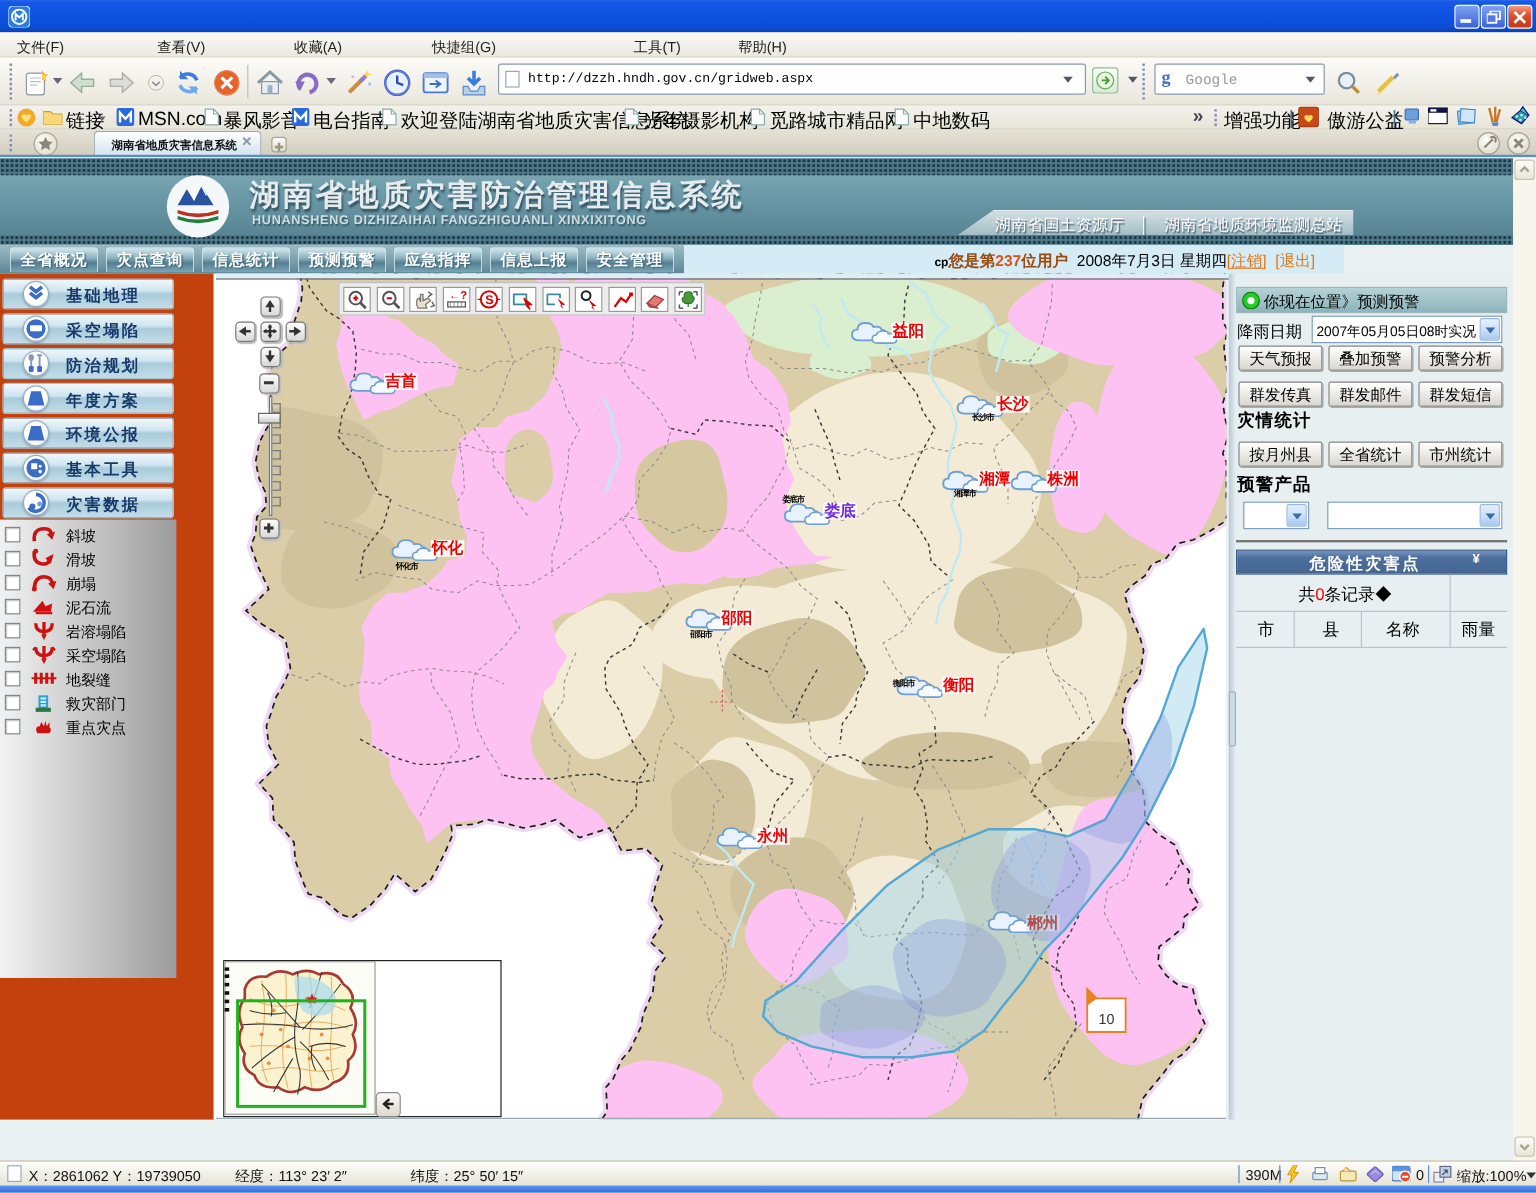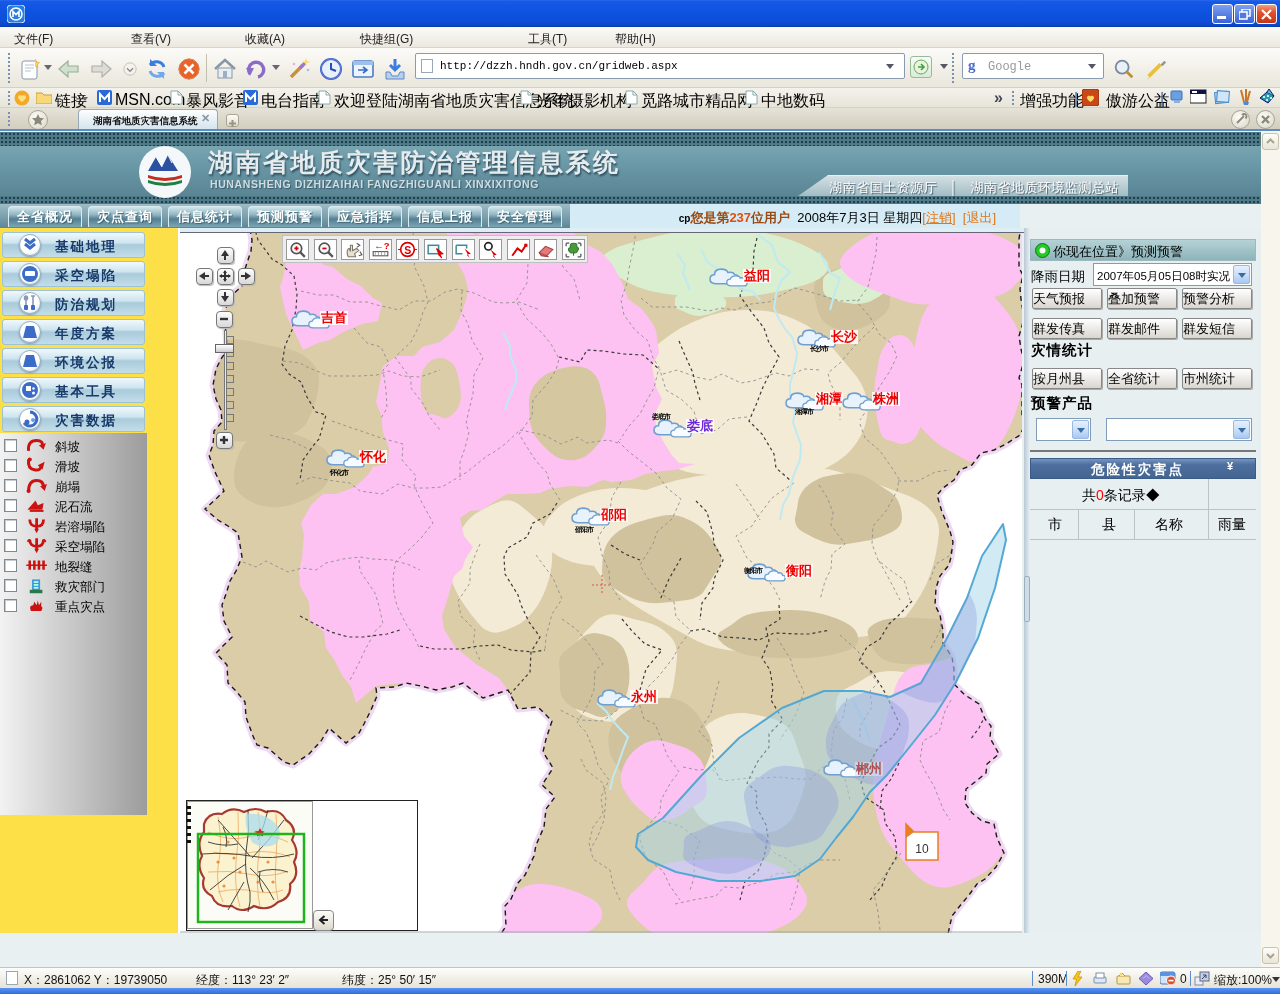--- a/index.html
+++ b/index.html
@@ -14,34 +14,34 @@
 .grip{position:absolute;width:4px;border-left:2px dotted #7a90b8}
 .addr{position:absolute;left:415px;top:53px;width:490px;height:26px;background:#fff;border:1px solid #8a9ab0;border-radius:2px}
 .searchbox{position:absolute;left:962px;top:53px;width:142px;height:26px;background:#fff;border:1px solid #8a9ab0;border-radius:2px}
 .page{left:0;top:131px;width:1261px;height:836px;background:#e9f0f2;overflow:hidden}
 .hdr{position:absolute;left:0;top:1px;width:1261px;height:72px;background:linear-gradient(180deg,#86acb6 0%,#6f9dab 35%,#547f90 100%)}
 .hdr .pat{position:absolute;left:0;width:1261px;background-image:radial-gradient(#1e3c4c 1.2px,transparent 1.3px);background-size:4px 4px;background-color:#4e7a88}
 .hdr-title{position:absolute;left:208px;top:14px;font:bold 25px "Liberation Sans";letter-spacing:2.5px;color:#e6ecee;text-shadow:1px 2px 2px #2e4e5e;white-space:nowrap}
 .hdr-sub{position:absolute;left:210px;top:46px;font:bold 10.5px "Liberation Sans";letter-spacing:0.6px;color:#cfdde2;text-shadow:1px 1px 1px #3a5a66;white-space:nowrap}
 .hdr-links{position:absolute;right:133px;top:43px;width:330px;height:21px;background:linear-gradient(180deg,#d3e0e4,#a2bcc4);clip-path:polygon(30px 0,100% 0,100% 100%,0 100%);border-top:1px solid #e8f0f2}
 .hdr-ltxt{position:absolute;right:142px;top:47px;color:#fff;font:13px "Liberation Sans";text-shadow:1px 1px 1px #456;letter-spacing:0.5px}
-.nav{position:absolute;left:0;top:73px;width:1020px;height:24px;background:#d5ebf6}
+.nav{position:absolute;left:0;top:73px;width:1120px;height:24px;background:#d5ebf6}
 .navl{position:absolute;left:0;top:0;width:570px;height:24px;background:linear-gradient(180deg,#9dbcc6,#5d8696)}
 .nbtn{position:absolute;top:2px;width:74px;height:21px;border:1px solid #d8ecf2;border-bottom:none;border-radius:4px 4px 0 0;background:linear-gradient(180deg,#d2e6ec 0%,#8db2c0 40%,#557f92 60%,#7ba6b4 100%);color:#fff;font:bold 13px "Liberation Sans";text-align:center;line-height:20px;letter-spacing:1px;text-shadow:1px 1px 1px #3a6474}
 .userinfo{position:absolute;right:24px;top:5px;font:13px "Liberation Sans";color:#000}
-.sidebar{position:absolute;left:0;top:97px;width:178px;height:705px;background:#fde047}
+.sidebar{position:absolute;left:0;top:97px;width:178px;height:705px;background:#c2410c}
 .sbtn{position:absolute;left:2px;width:143px;height:26px;border:1px solid #9cc2d4;border-radius:3px;background:linear-gradient(180deg,#f0f8fc 0%,#cfe5ef 40%,#a9cbdb 50%,#c4dde9 100%)}
 .sbtn .lbl{position:absolute;left:52px;top:5px;font:bold 13.5px "Liberation Sans";color:#173a6a;letter-spacing:2px}
 .sbtn .cir{position:absolute;left:16px;top:1px;width:22px;height:22px;border-radius:50%;background:radial-gradient(circle at 35% 30%,#ffffff 55%,#d8e4ec);border:1px solid #98aec0;box-shadow:0 1px 2px rgba(60,90,120,.5)}
 .sgray{position:absolute;left:0;top:205px;width:147px;height:382px;background:linear-gradient(90deg,#f2f2f2,#9c9c9c)}
 .chkrow{position:absolute;left:0;width:173px;height:20px;font:12.5px "Liberation Sans";color:#000}
 .chk{position:absolute;left:4px;top:3px;width:13px;height:13px;background:#fff;border:1px solid #808890;box-shadow:inset 1px 1px 0 #c8ccd0}
 .divider{position:absolute;left:1024px;top:97px;width:6px;height:705px;background:linear-gradient(90deg,#b8c8d4,#e8f0f4)}
 .rpanel{position:absolute;left:1030px;top:97px;width:231px;height:705px;background:#e7eff1}
-.rbtn{position:absolute;width:70px;height:21px;background:linear-gradient(180deg,#ffffff,#d9d6cf);border:1px solid #888;border-radius:2px;box-shadow:1px 1px 0 #aaa;font:13px "Liberation Sans";line-height:19px;color:#000}
+.rbtn{position:absolute;width:70px;height:21px;background:linear-gradient(180deg,#ffffff,#d9d6cf);border:1px solid #888;border-radius:2px;box-shadow:1px 1px 0 #aaa;font:13px "Liberation Sans";text-align:center;line-height:19px;color:#000}
 .sel{position:absolute;height:23px;background:#fff;border:1px solid #7f9db9}
 .selarrow{position:absolute;right:1px;top:1px;width:17px;bottom:1px;background:linear-gradient(180deg,#e6f0fd 0%,#cbe0fb 50%,#a8c8f0 100%);border:1px solid #9ab8e0;border-radius:2px}
 .selarrow:after{content:"";position:absolute;left:4px;top:7px;border:4px solid transparent;border-top:5px solid #3a6ea0}
 .scroll{left:1261px;top:131px;width:19px;height:836px;background:#f7f5ec}
 .sbtn2{position:absolute;left:1px;width:17px;height:17px;background:linear-gradient(180deg,#fdfdfa,#e8e5d8);border:1px solid #c8c2ae;border-radius:3px}
 .statusbar{left:0;top:967px;width:1280px;height:21px;background:linear-gradient(180deg,#fdfdfb,#e6e3d6);border-top:1px solid #c8c4b4;font:12px "Liberation Sans";color:#111}
 .bluestrip{left:0;top:988px;width:1280px;height:6px;background:linear-gradient(180deg,#5a93f2,#2e6de0)}
 .pgicon{width:12px;height:14px;background:#fff;border:1px solid #98a8b8;display:inline-block;position:absolute}
 .sep{position:absolute;width:1px;background:#c8c4b4}
 </style></head><body>

